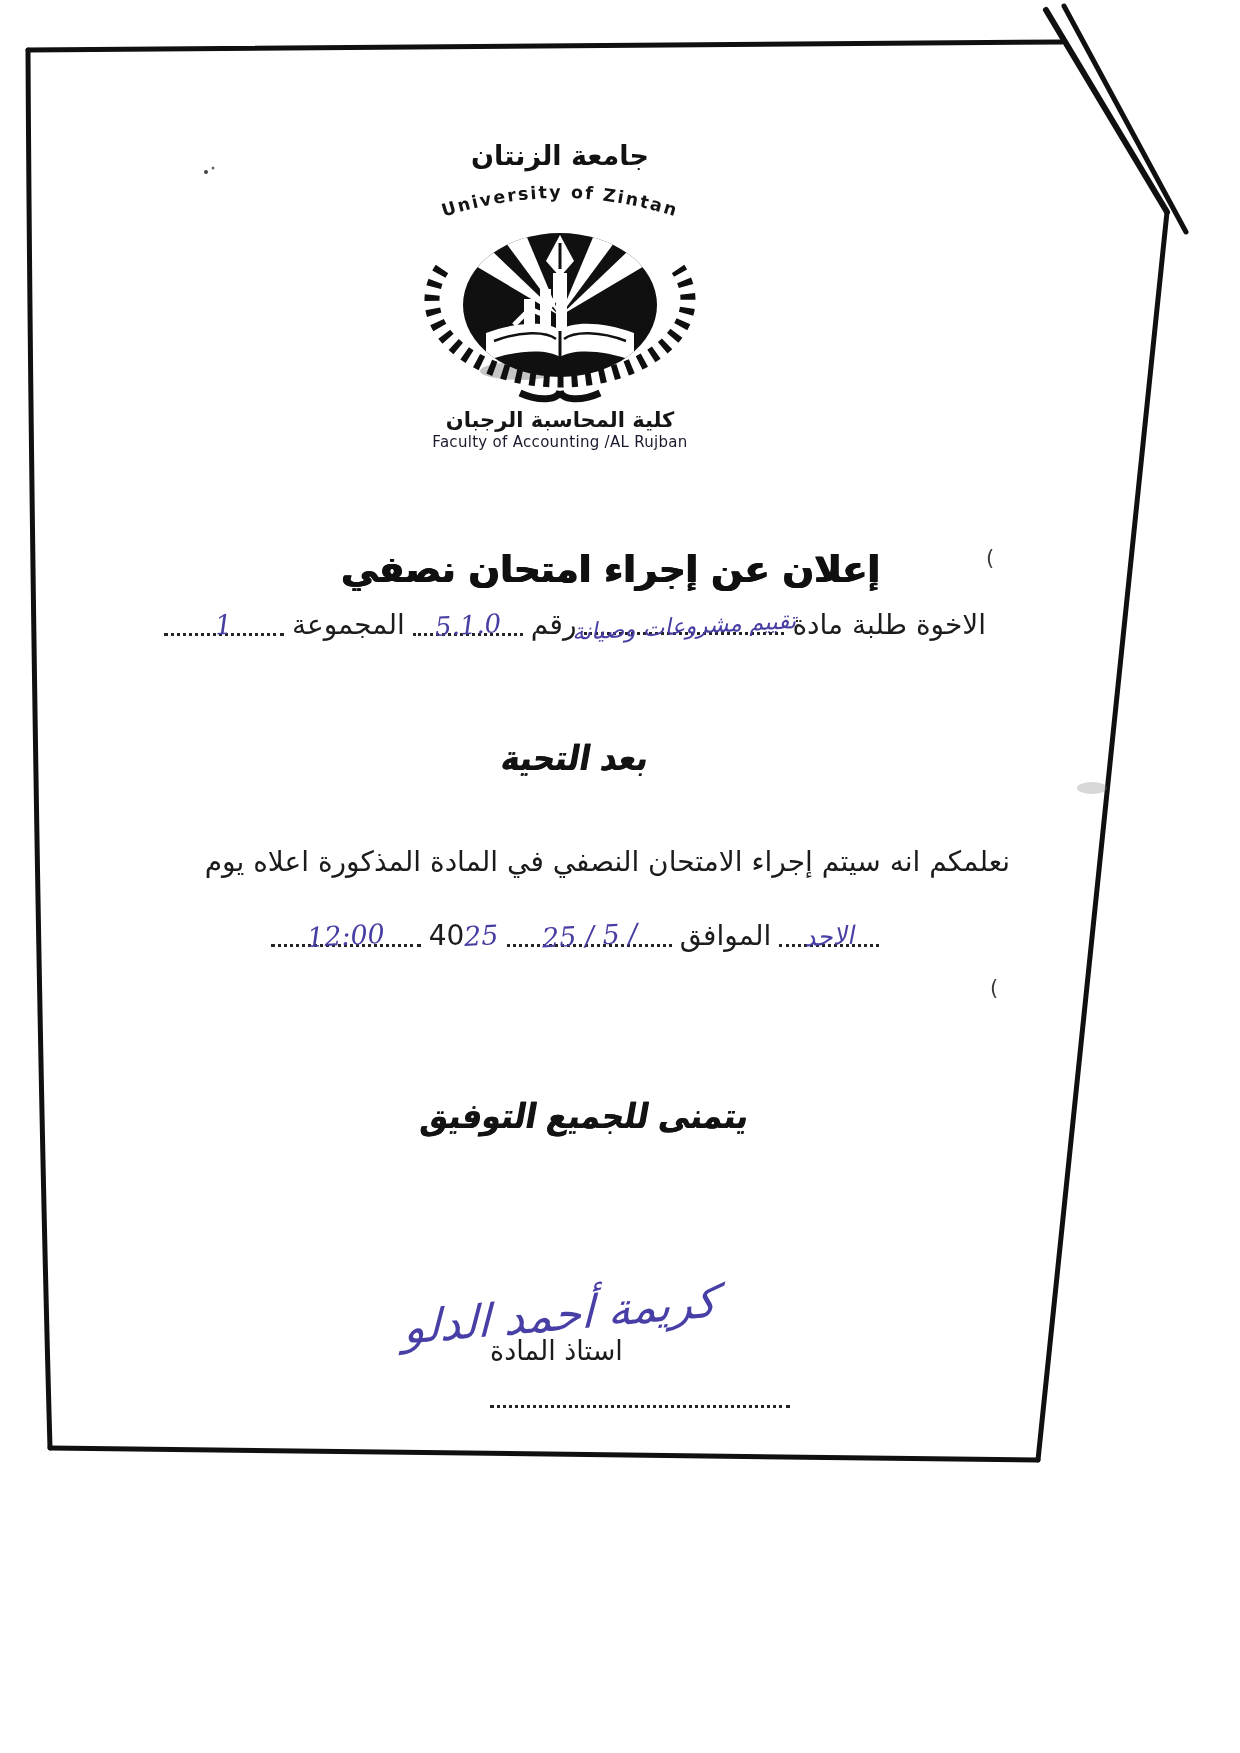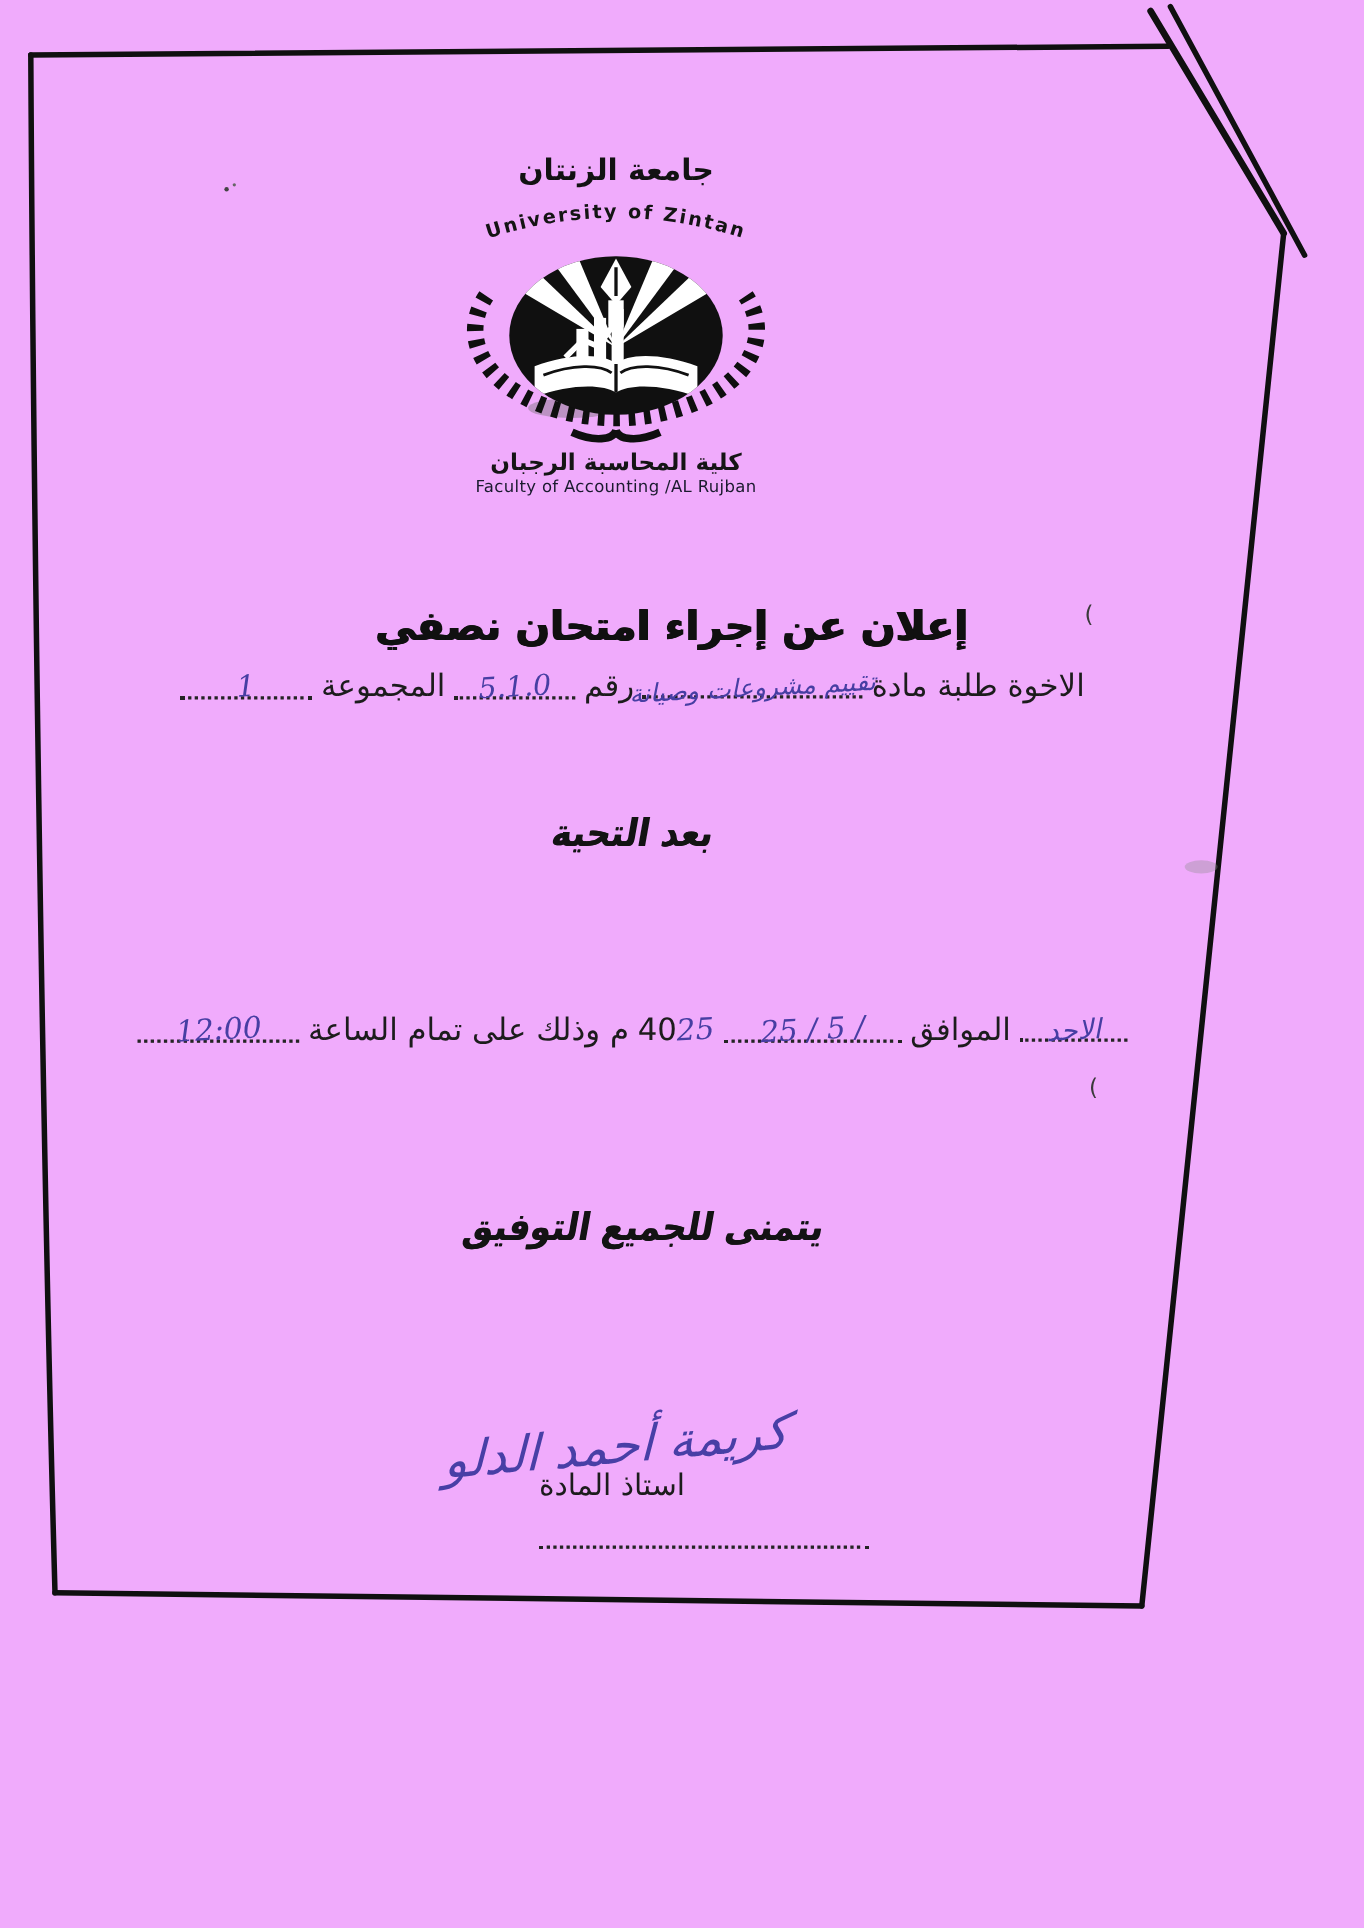--- a/index.html
+++ b/index.html
@@ -1,20 +1,20 @@
 <!DOCTYPE html>
 <html lang="ar"><head>
 <meta charset="utf-8">
 <style>
   html,body{margin:0;padding:0;background:#e8e8e6;}
   .page{
     position:relative;
     width:1240px;height:1753px;
     margin:0 auto;
-    background:#f0abfc;
+    background:#ffffff;
     overflow:hidden;
     font-family:"DejaVu Sans",sans-serif;
     color:#1b1b1b;
   }
   .abs{position:absolute;}
   .nowrap{white-space:nowrap;}
   
   .logo-block{left:388px;top:140px;width:344px;text-align:center;}
   .uni-ar{font-size:27px;font-weight:bold;color:#121212;letter-spacing:1px;}
   .arch-svg{display:block;margin:-4px auto -2px auto;}
@@ -158,31 +158,31 @@
       <span class="hw hw-num" dir="ltr" style="font-size:26px;">5.1.0</span>
     </span>
     <span class="printed">المجموعة</span>
     <span class="leader" style="width:120px;">
       <span class="hw hw-num" dir="ltr" style="font-size:27px;">1</span>
     </span>
   </div>
 
   <div class="abs callig greeting nowrap" dir="rtl">بعد التحية</div>
 
+  <div class="abs para nowrap" dir="rtl">نعلمكم انه سيتم إجراء الامتحان النصفي في المادة المذكورة اعلاه يوم</div>
 
   <div class="abs row dateline nowrap" dir="rtl">
     <span class="leader" style="width:100px;">
       <span class="hw hw-day">الاحد</span>
     </span>
     <span class="printed">الموافق</span>
     <span class="leader" style="width:165px;">
       <span class="hw hw-num" dir="ltr" style="font-size:27px;">25 / 5 /</span>
     </span>
     <span class="printed" dir="ltr"><span>40</span><span class="hw hw-num" style="font-size:27px;">25</span></span>
-    <span class="printed">م وذلك على تمام الساعة</span>
     <span class="leader" style="width:150px;">
       <span class="hw hw-num" dir="ltr" style="font-size:27px;">12:00</span>
     </span>
   </div>
 
   <div class="abs callig closing nowrap" dir="rtl">يتمنى للجميع التوفيق</div>
   <span class="abs paren" style="left:990px;top:976px;">(</span>
 
   <div class="abs row sigrow nowrap" dir="rtl">
     <span class="printed">استاذ المادة</span>

